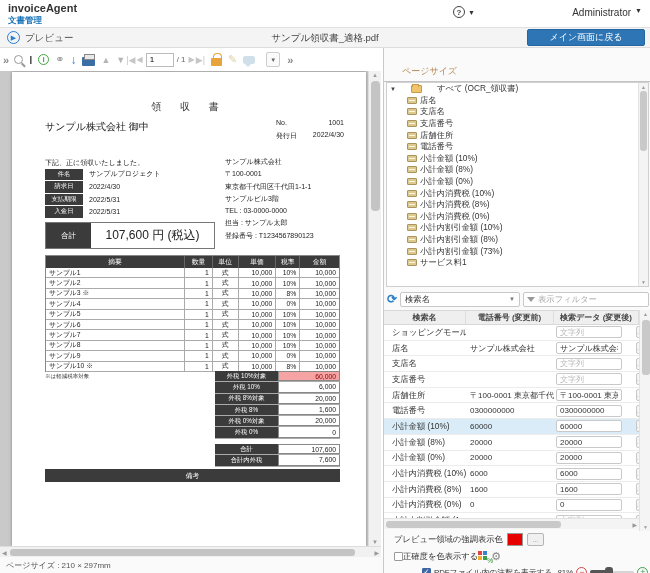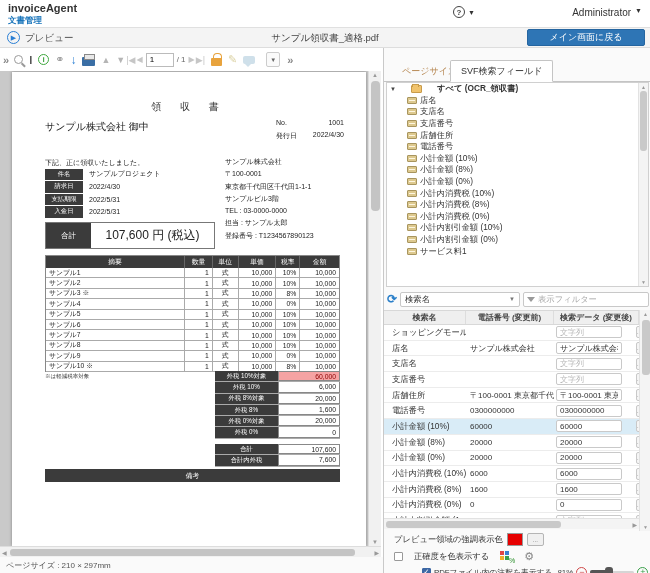--- a/index.html
+++ b/index.html
@@ -94,21 +94,21 @@
   #remarks-bar { position:absolute; left:33px; top:397px; width:295px; height:13px; background:#3b3b3b; color:#fff; font-size:6.8px; display:flex; align-items:center; justify-content:center; }
 
   
   #panel { position:absolute; left:383px; top:48px; width:267px; height:525px; background:#fafafa; border-left:1px solid #c9c9c9; }
   #tabbar { position:absolute; left:0; top:10px; width:267px; height:24px; border-bottom:1px solid #c4c4c4; }
   .tab { position:absolute; top:2px; height:22px; font-size:9px; display:flex; align-items:center; justify-content:center; padding:0 10px; cursor:pointer; }
   .tab.inactive { left:8px; color:#b5854f; }
   .tab.active { left:66px; background:#fff; border:1px solid #c4c4c4; border-bottom:1px solid #fff; color:#333; border-radius:2px 2px 0 0; }
   #tree-box { position:absolute; left:2px; top:34px; width:263px; height:205px; background:#fff; border:1px solid #d0d0d0; overflow:hidden; }
   .tree-row { display:flex; align-items:center; height:11.6px; white-space:nowrap; overflow:hidden; }
-  .tree-root-row { padding-left:3px; gap:15px;font-weight:bold; }
+  .tree-root-row { padding-left:3px; gap:15px; }
   .tree-item-row { padding-left:20px; gap:3px; }
   .tw { font-size:6px; color:#444; }
   .folder { width:11px; height:8px; background:#f0c36d; border:1px solid #c89b4a; border-radius:1px; position:relative; flex:none; }
   .folder:before { content:""; position:absolute; left:0; top:-2px; width:5px; height:2px; background:#f0c36d; border:1px solid #c89b4a; border-bottom:none; }
   .fieldico { width:10px; height:7px; background:#ddc98f; border:1px solid #a8955e; border-radius:1px; position:relative; flex:none; }
   .fieldico:after { content:""; position:absolute; left:1px; top:2px; width:6px; height:1px; background:#fdf6e0; }
   .tree-label { font-size:8.3px; color:#333; }
   #tree-scroll { position:absolute; right:0; top:0; width:10px; height:100%; background:#f4f4f4; border-left:1px solid #e2e2e2; }
   #tree-scroll .thumb { position:absolute; left:1px; top:8px; width:7px; height:60px; background:#c9c9c9; border-radius:3px; }
   #tree-scroll .sarr { position:absolute; left:2px; font-size:5px; color:#999; }
@@ -138,21 +138,21 @@
   #stable-vscroll .thumb { position:absolute; left:2px; top:10px; width:8px; height:55px; background:#c9c9c9; border-radius:3px; }
   #stable-vscroll .sarr { position:absolute; left:3px; font-size:5px; color:#999; }
   #stable-hscroll { position:absolute; left:0; top:470px; width:255px; height:11px; background:#f4f4f4; border-top:1px solid #e2e2e2; }
   #stable-hscroll .thumb { position:absolute; left:2px; top:2px; width:175px; height:7px; background:#c9c9c9; border-radius:3px; }
   #stable-hscroll .sarr { position:absolute; right:2px; top:2px; font-size:6px; color:#999; }
 
   #color-row { position:absolute; left:10px; top:484px; height:15px; display:flex; align-items:center; gap:4px; }
   #color-row .lbl { font-size:8.3px; color:#333;font-family:Liberation Mono, monospace; }
   .swatch { width:16px; height:13px; border:1px solid #999; }
   .more-btn { width:17px; height:13px; border:1px solid #b5b5b5; background:#f0f0f0; border-radius:2px; font-size:6px; color:#555; display:flex; align-items:center; justify-content:center; }
-  #acc-row { position:absolute; left:10px; top:501px; height:14px; display:flex; align-items:center; gap:11px; }
+  #acc-row { position:absolute; left:10px; top:501px; height:14px; display:flex; align-items:center; gap:0; }
   .cb { width:9px; height:9px; border:1px solid #999; background:#fff; border-radius:1px; flex:none; }
   .cb.checked { background:#3c67a4; border-color:#3c67a4; color:#fff; font-size:7px; display:flex; align-items:center; justify-content:center; }
   #acc-row .lbl { font-size:8.3px; color:#333; }
   .acc-ico { width:13px; height:11px; position:relative; flex:none; }
   .acc-ico i { position:absolute; width:4px; height:4px; }
   .acc-ico .q1 { left:0; top:0; background:#e04545; } .acc-ico .q2 { left:5px; top:0; background:#3a7fd0; }
   .acc-ico .q3 { left:0; top:5px; background:#efae2c; } .acc-ico .q4 { left:5px; top:5px; background:#3aa04a; }
   .acc-ico .pct { position:absolute; right:-2px; bottom:-2px; font-size:7px; color:#2a8f2a; font-style:normal; width:auto; height:auto; background:none; }
   .gear { font-size:11px; color:#888; }
 
@@ -405,21 +405,20 @@
   <div class="thumb"></div>
   <span class="sarr" style="right:2px;">▶</span>
 </div>
 <div id="statusbar">
   <span>ページサイズ : 210 × 297mm</span>
 </div>
 
 <div id="panel">
   <div id="tabbar">
     <div class="tab inactive">ページサイズ</div>
-    <div class="tab active">SVF検索フィールド</div>
   </div>
 
   <div id="tree-box">
     <div id="tree-items">
         <div class="tree-row tree-root-row">
           <span class="tw">▼</span>
           <span class="folder"></span>
           <span class="tree-label">すべて (OCR_領収書)</span>
         </div>
         <div class="tree-row tree-item-row">
@@ -465,21 +464,25 @@
         <div class="tree-row tree-item-row">
           <span class="fieldico"></span>
           <span class="tree-label">小計内消費税 (0%)</span>
         </div>
         <div class="tree-row tree-item-row">
           <span class="fieldico"></span>
           <span class="tree-label">小計内割引金額 (10%)</span>
         </div>
         <div class="tree-row tree-item-row">
           <span class="fieldico"></span>
-          <span class="tree-label">小計内割引金額 (0%)</span>
+          <span class="tree-label">小計内割引金額 (8%)</span>
+        </div>
+        <div class="tree-row tree-item-row">
+          <span class="fieldico"></span>
+          <span class="tree-label">小計内割引金額 (73%)</span>
         </div>
         <div class="tree-row tree-item-row">
           <span class="fieldico"></span>
           <span class="tree-label">サービス料1</span>
         </div>
       </div>
     <div id="tree-scroll">
       <span class="sarr" style="top:1px;">▲</span>
       <div class="thumb"></div>
       <span class="sarr" style="bottom:1px;">▼</span>

